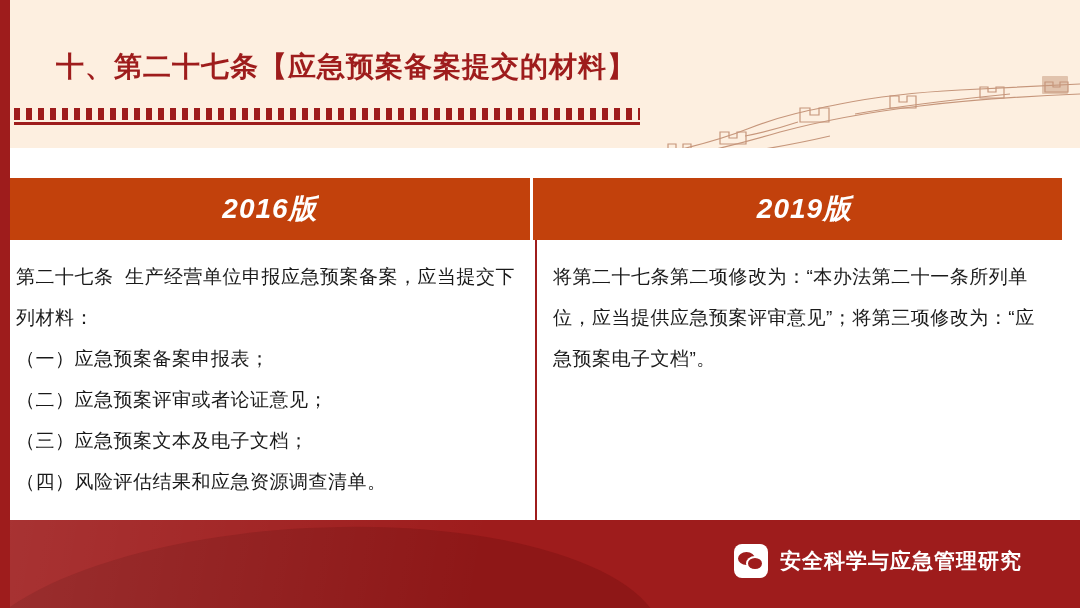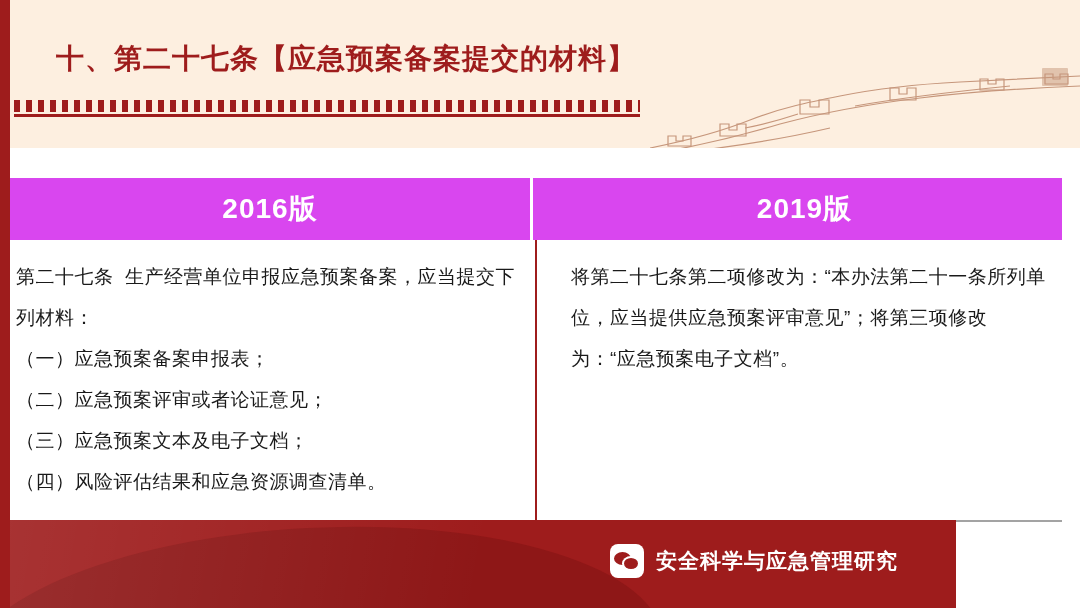--- a/index.html
+++ b/index.html
@@ -31,21 +31,21 @@
     position: absolute;
     left: 0;
     top: 0;
     width: 1080px;
     height: 148px;
     background: #fdefe0;
     overflow: hidden;
   }
   .header-inner {
     position: absolute;
-    left: 0; top: 8px;
+    left: 0; top: 16px;
     width: 1080px; height: 181px;
   }
   .title-main {
     position: absolute;
     left: 56px;
     top: 32px;
     font-size: 28px;
     font-weight: bold;
     color: #9e1c1c;
     letter-spacing: 1px;
@@ -106,63 +106,64 @@
     position: absolute;
     left: 10px;
     top: 30px;
     width: 1052px;
   }
   .table-head {
     display: flex;
     height: 62px;
   }
   .th {
-    background: #d946ef;
+    background: #c2410c;
     color: #ffffff;
     font-size: 28px;
     font-weight: bold;
     display: flex;
     align-items: center;
     justify-content: center;
     letter-spacing: 1px;
+    font-style: italic;
   }
   .th.left  { width: 527px; border-right: 3px solid #ffffff; }
   .th.right { width: 522px; padding-left: 14px; }
 
   .table-body {
     display: flex;
     border-bottom: 2px solid #a3a3a3;
   }
   .td {
     padding: 16px 10px 18px 6px;
     box-sizing: border-box;
     min-height: 268px;
   }
   .td.left {
     width: 527px;
     border-right: 2px solid #9e1c1c;
   }
   .td.right {
     width: 522px;
-    padding-left: 34px;
+    padding-left: 16px;
   }
   .para {
     font-size: 19px;
     color: #1a1a1a;
     line-height: 41px;
     letter-spacing: 0.5px;
     white-space: pre-wrap;
   }
 
   
   .footer {
     position: absolute;
     left: 0;
     bottom: 0;
-    width: 956px;
+    width: 1080px;
     height: 88px;
     background: #9e1c1c;
     overflow: hidden;
   }
   .footer-sheen {
     position: absolute;
     left: 0; top: 0;
     width: 1080px; height: 88px;
     background: linear-gradient(100deg, rgba(255,255,255,0.10) 0%, rgba(255,255,255,0) 45%);
   }

